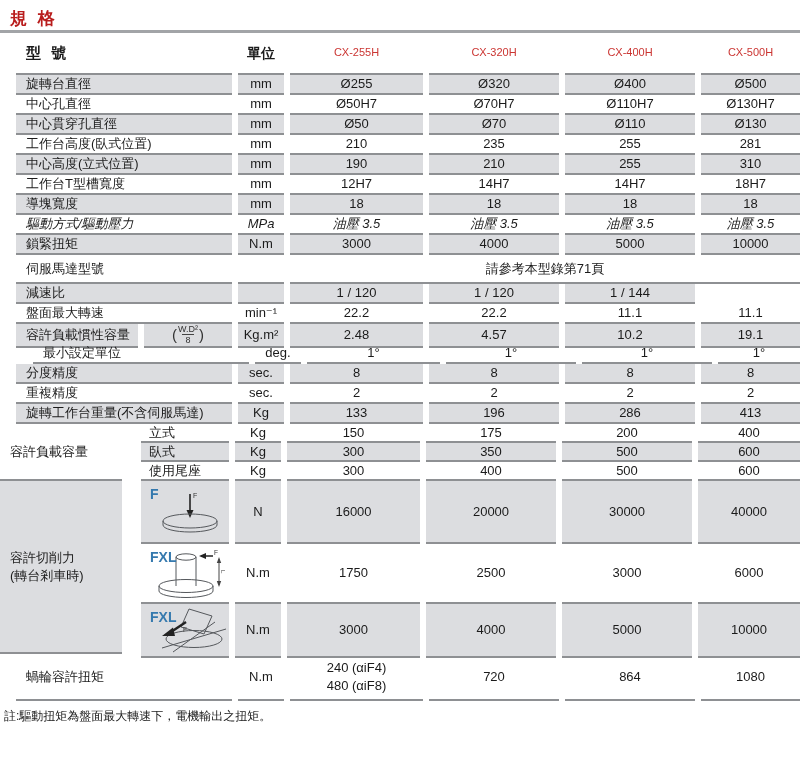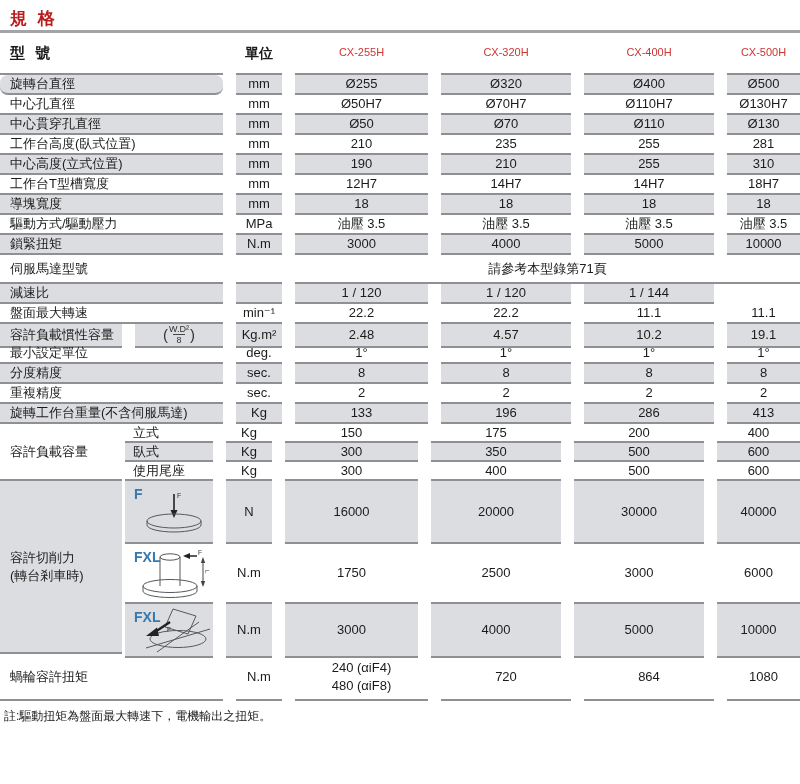--- a/index.html
+++ b/index.html
@@ -11,21 +11,22 @@
   .title {
     box-sizing:border-box; height:30px; padding:7px 0 0 10px;
     font-size:17px; font-weight:bold; letter-spacing:3px; color:#b91c1c;
   }
   .title-rule { height:3px; background:#a2a4a7; }
 
   .spec-table { width:800px; }
   .trow {
     display:grid;
     grid-template-columns:122px 88px 46px 133px 130px 130px 1fr;
-    column-gap:13px;
+    column-gap:6px;
+    padding-left:16px;
   }
   .tgroup { display:grid; grid-template-columns:122px 1fr; column-gap:3px; }
   .ginner .trow {
     grid-template-columns:88px 46px 133px 130px 130px 1fr;
   }
   .cell {
     box-sizing:border-box; border-bottom:2px solid var(--line,#8e9093);
     display:flex; align-items:center; justify-content:center;
     font-size:13px; line-height:1.2; text-align:center;
   }
@@ -66,21 +67,21 @@
   <div class="spec-table" id="spec-table">
       <div class="trow header-row">
         <div class="cell hcell lab model-head" style="grid-column: 1 / 3;">型 號</div>
         <div class="cell hcell unit-head">單位</div>
         <div class="cell hcell model-name">CX-255H</div>
         <div class="cell hcell model-name">CX-320H</div>
         <div class="cell hcell model-name">CX-400H</div>
         <div class="cell hcell model-name">CX-500H</div>
       </div>
       <div class="trow" style="height: 20px;">
-        <div class="cell lab shade" style="grid-column: 1 / 3; border-radius: 8px;">旋轉台直徑</div>
+        <div class="cell lab shade" style="grid-column: 1 / 3;">旋轉台直徑</div>
         <div class="cell  shade">mm</div>
         <div class="cell  shade">Ø255</div>
         <div class="cell  shade">Ø320</div>
         <div class="cell  shade">Ø400</div>
         <div class="cell  shade">Ø500</div>
       </div>
       <div class="trow" style="height: 20px; border-radius: 6px;">
         <div class="cell lab" style="grid-column: 1 / 3;">中心孔直徑</div>
         <div class="cell ">mm</div>
         <div class="cell ">Ø50H7</div>
@@ -121,21 +122,21 @@
         <div class="cell ">18H7</div>
       </div>
       <div class="trow" style="height: 20px;">
         <div class="cell lab shade" style="grid-column: 1 / 3;">導塊寬度</div>
         <div class="cell  shade">mm</div>
         <div class="cell  shade">18</div>
         <div class="cell  shade">18</div>
         <div class="cell  shade">18</div>
         <div class="cell  shade">18</div>
       </div>
-      <div class="trow" style="height: 20px;">
+      <div class="trow" style="height: 20px; font-style: italic;">
         <div class="cell lab" style="grid-column: 1 / 3;">驅動方式/驅動壓力</div>
         <div class="cell ">MPa</div>
         <div class="cell ">油壓 3.5</div>
         <div class="cell ">油壓 3.5</div>
         <div class="cell ">油壓 3.5</div>
         <div class="cell ">油壓 3.5</div>
       </div>
       <div class="trow" style="height: 20px;">
         <div class="cell lab shade" style="grid-column: 1 / 3;">鎖緊扭矩</div>
         <div class="cell  shade">N.m</div>
@@ -173,21 +174,21 @@
             <span class="den">8</span>
           </span>
           <span class="paren">)</span>
         </div>
         <div class="cell  shade">Kg.m²</div>
         <div class="cell  shade">2.48</div>
         <div class="cell  shade">4.57</div>
         <div class="cell  shade">10.2</div>
         <div class="cell  shade">19.1</div>
       </div>
-      <div class="trow" style="height: 20px;">
+      <div class="trow" style="height: 20px; margin-left: 17px;">
         <div class="cell lab" style="grid-column: 1 / 3;">最小設定單位</div>
         <div class="cell ">deg.</div>
         <div class="cell ">1°</div>
         <div class="cell ">1°</div>
         <div class="cell ">1°</div>
         <div class="cell ">1°</div>
       </div>
       <div class="trow" style="height: 20px;">
         <div class="cell lab shade" style="grid-column: 1 / 3;">分度精度</div>
         <div class="cell  shade">sec.</div>

